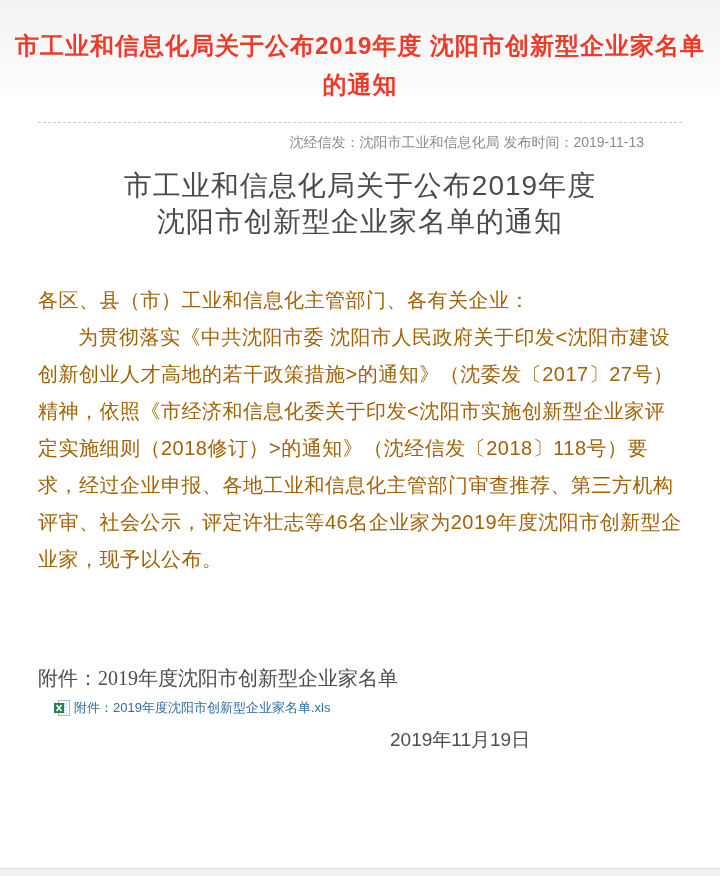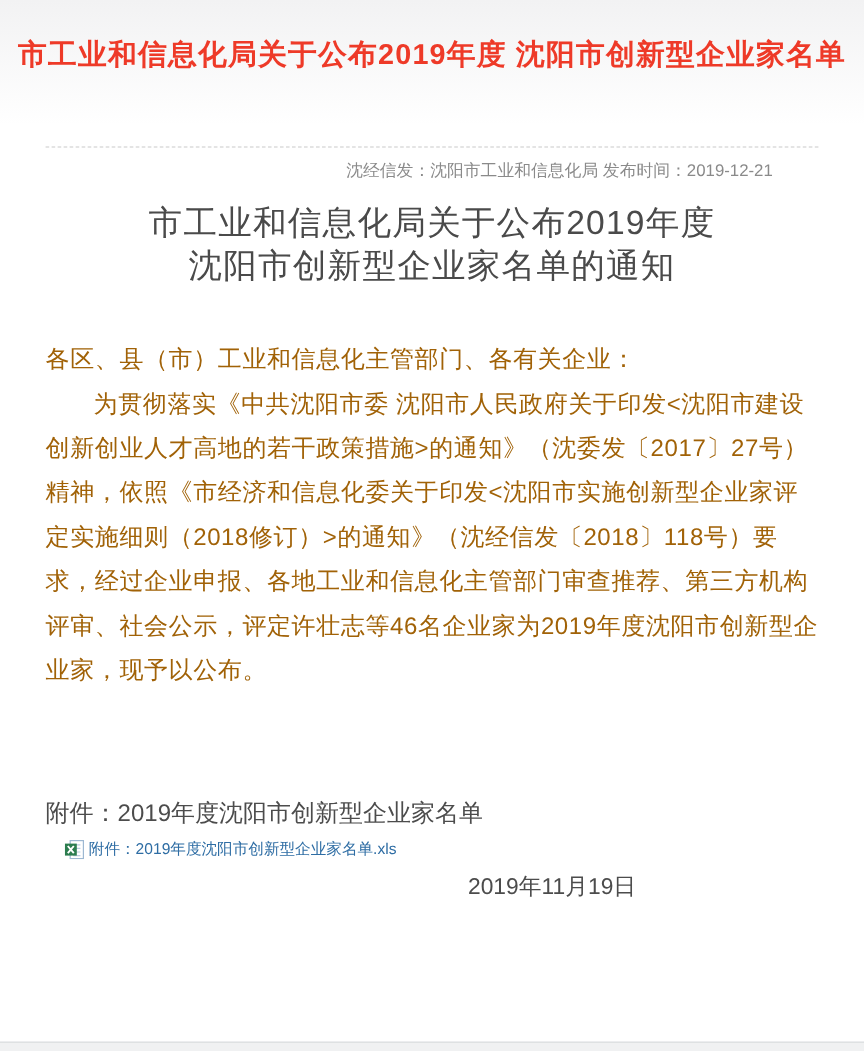--- a/index.html
+++ b/index.html
@@ -66,20 +66,21 @@
     letter-spacing: 0.5px;
   }
   .body-text p { margin: 0; }
   .body-text p.indent { text-indent: 2em; }
   
   .attach-label {
     margin: 88px 38px 0;
     font-size: 20px;
     line-height: 24px;
     color: #4c4c4c;
+    font-family: Liberation Serif, serif;
   }
   .attach-row {
     margin: 9px 38px 0;
     display: flex;
     align-items: center;
     gap: 4px;
     padding-left: 16px;
   }
   .attach-row svg { display: block; flex: 0 0 auto; }
   .attach-link {
@@ -113,28 +114,29 @@
   }
 </style>
 </head>
 <body>
 
 <div class="page">
 
   <header class="banner">
     <h1 class="banner-title">
       <span>市工业和信息化局关于公布2019年度 沈阳市创新型企业家名单</span>
+      <span>的通知</span>
     </h1>
   </header>
 
   <div class="dashed-divider"></div>
 
   <div class="meta">
     <span>沈经信发：沈阳市工业和信息化局</span>
-    <span>发布时间：2019-12-21</span>
+    <span>发布时间：2019-11-13</span>
   </div>
 
   <h2 class="article-title">
     <span>市工业和信息化局关于公布2019年度</span>
     <span>沈阳市创新型企业家名单的通知</span>
   </h2>
 
   <div class="body-text">
     <p>各区、县（市）工业和信息化主管部门、各有关企业：</p>
     <p class="indent">为贯彻落实《中共沈阳市委 沈阳市人民政府关于印发&lt;沈阳市建设创新创业人才高地的若干政策措施&gt;的通知》（沈委发〔2017〕27号）精神，依照《市经济和信息化委关于印发&lt;沈阳市实施创新型企业家评定实施细则（2018修订）&gt;的通知》（沈经信发〔2018〕118号）要求，经过企业申报、各地工业和信息化主管部门审查推荐、第三方机构评审、社会公示，评定许壮志等46名企业家为2019年度沈阳市创新型企业家，现予以公布。</p>

